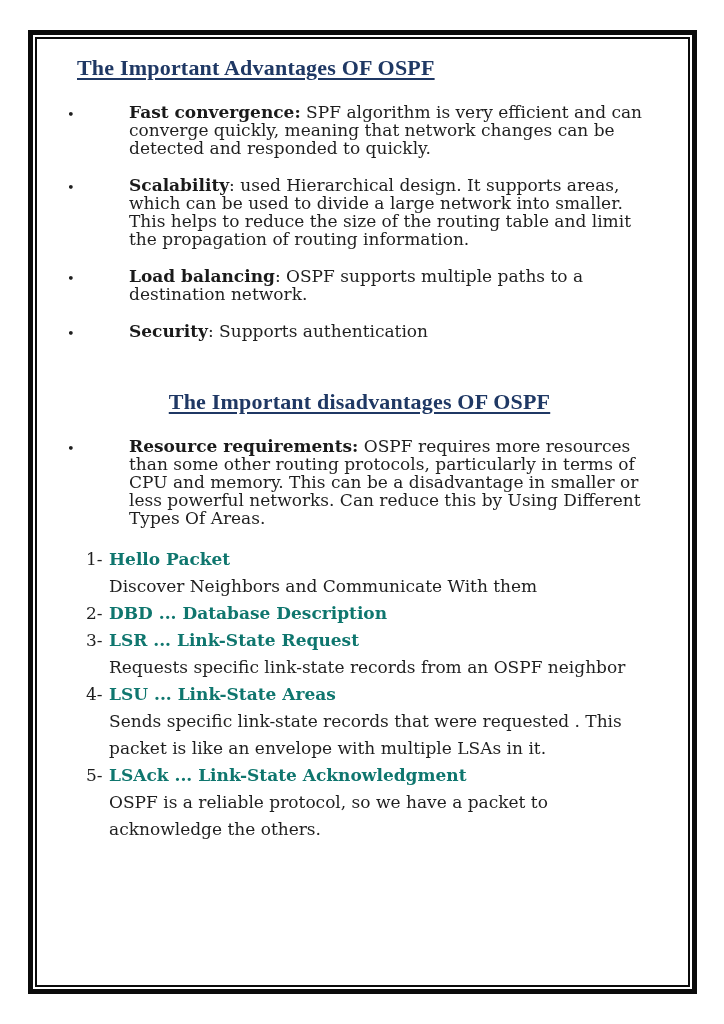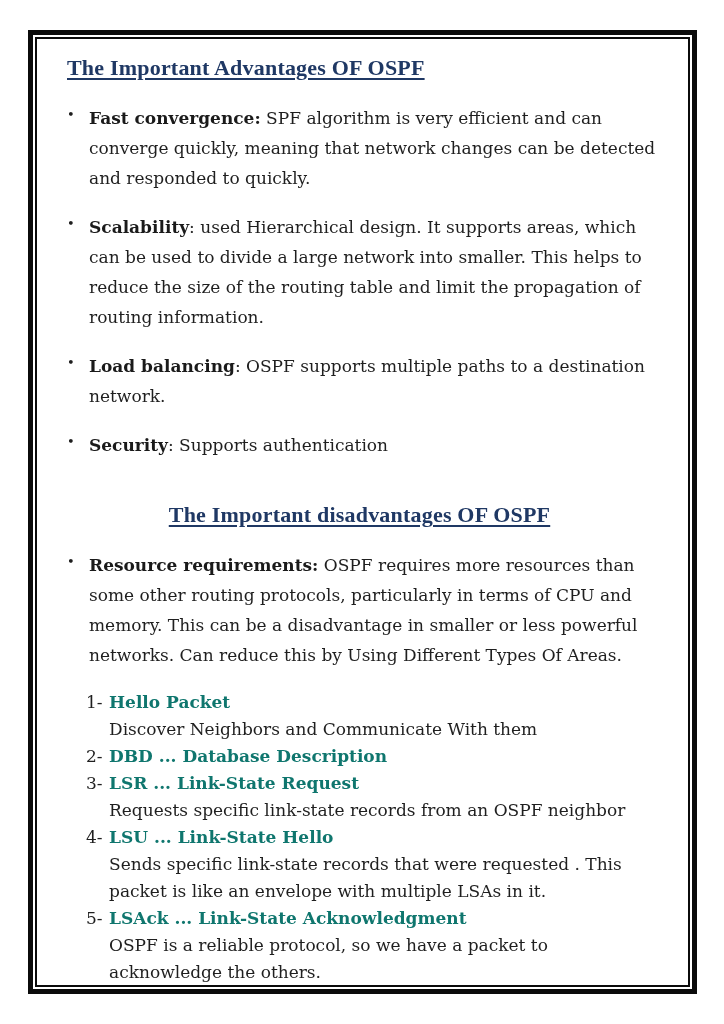--- a/index.html
+++ b/index.html
@@ -32,37 +32,38 @@
     overflow: hidden;
   }
   .section-heading {
     font-family: "Liberation Serif", serif;
     font-weight: bold;
     font-size: 22px;
     color: #1f3864;
     text-decoration: underline;
     text-decoration-thickness: 2px;
     text-underline-offset: 3px;
-    margin: 6px;
+    margin: 16px;
     letter-spacing: 0.2px;
   }
   .h-adv { margin-top: 6px; }
   .h-dis { margin-top: 42px; text-align: center; }
   .h-packets {
     margin-top: 22px;
     font-size: 26px;
   }
   .bullet-list {
     margin-top: 22px;
   }
   .bullet-item {
     display: flex;
     margin-bottom: 19px;
     font-size: 17px;
-    line-height: 30px;
+    line-height: 18px;
+    gap: 40px;
   }
   .bullet-marker {
     flex: 0 0 22px;
     font-size: 13px;
     line-height: 24.5px;
     padding-left: 6px;
     color: #1f1f1f;
   }
   .bullet-marker::before { content: "•"; }
   .bullet-body { flex: 1; }
@@ -135,21 +136,21 @@
       <div class="packet-item">
         <span class="packet-number">3-</span>
         <span class="packet-body">
           <div class="packet-title">LSR ... Link-State Request</div>
           <div class="packet-desc">Requests specific link-state records from an OSPF neighbor</div>
         </span>
       </div>
       <div class="packet-item">
         <span class="packet-number">4-</span>
         <span class="packet-body">
-          <div class="packet-title">LSU ... Link-State Hello</div>
+          <div class="packet-title">LSU ... Link-State Areas</div>
           <div class="packet-desc">Sends specific link-state records that were requested . This packet is like an envelope with multiple LSAs in it.</div>
         </span>
       </div>
       <div class="packet-item">
         <span class="packet-number">5-</span>
         <span class="packet-body">
           <div class="packet-title">LSAck ... Link-State Acknowledgment</div>
           <div class="packet-desc">OSPF is a reliable protocol, so we have a packet to acknowledge the others.</div>
         </span>
       </div>

